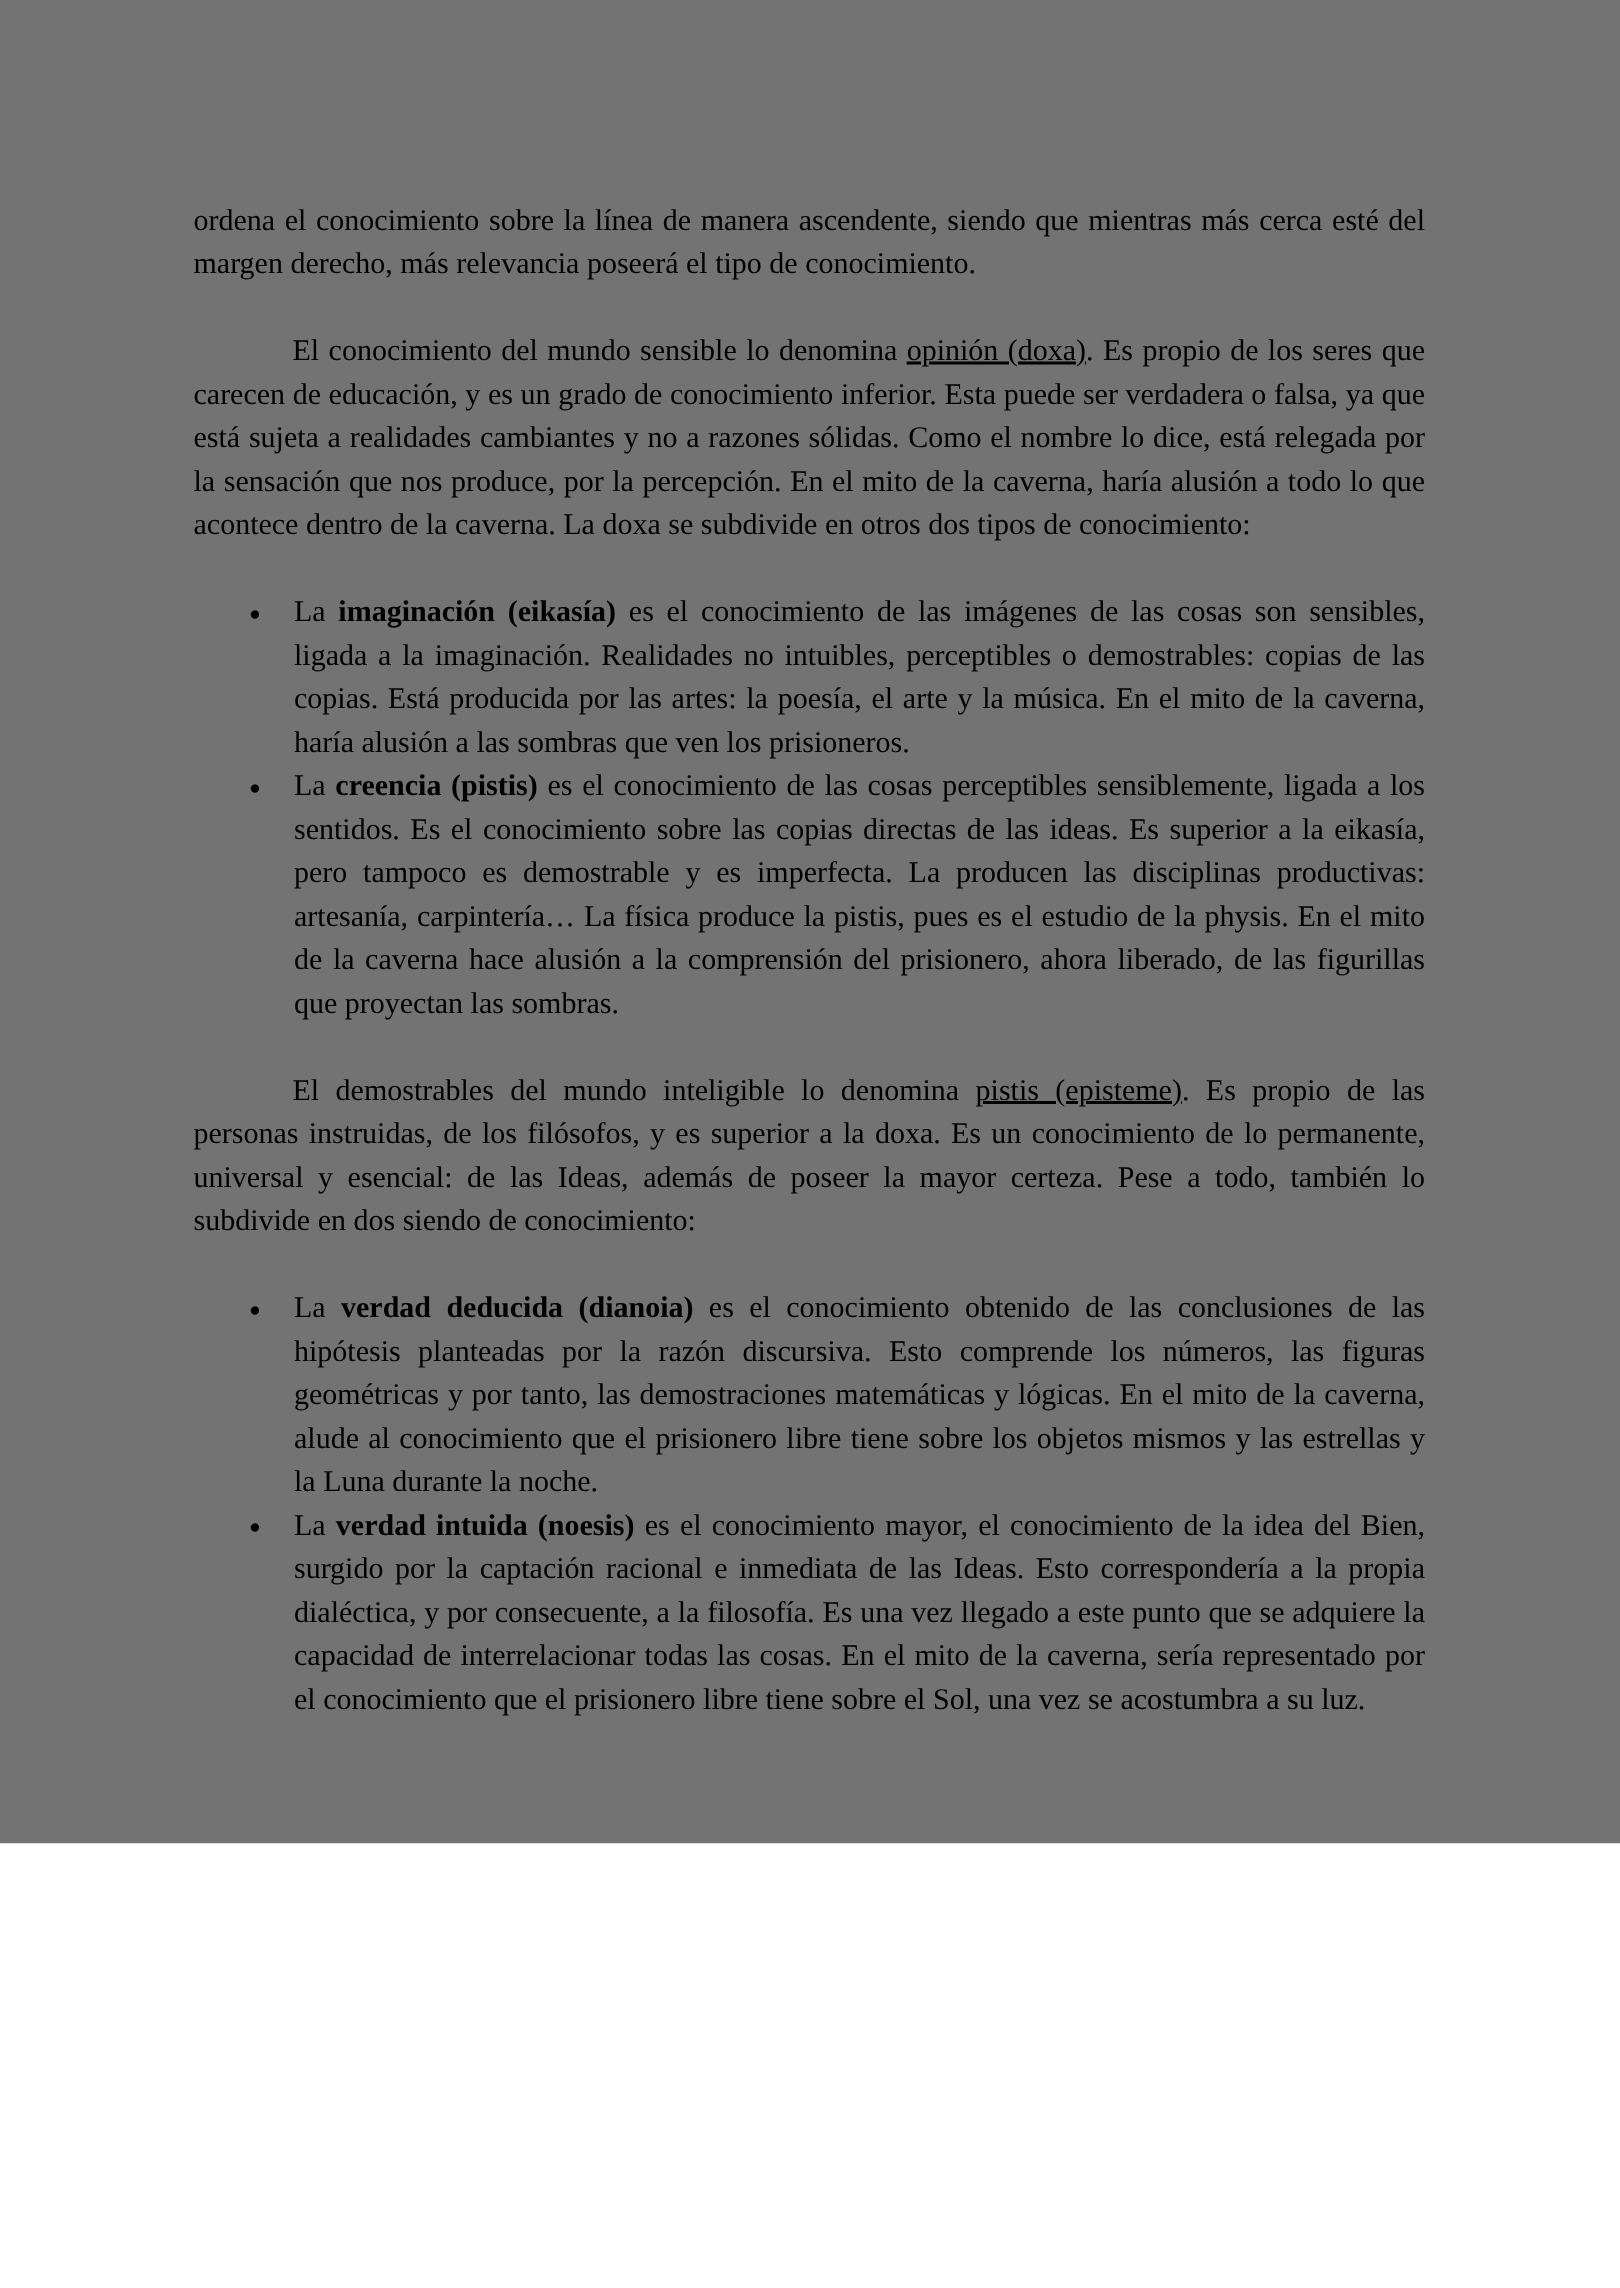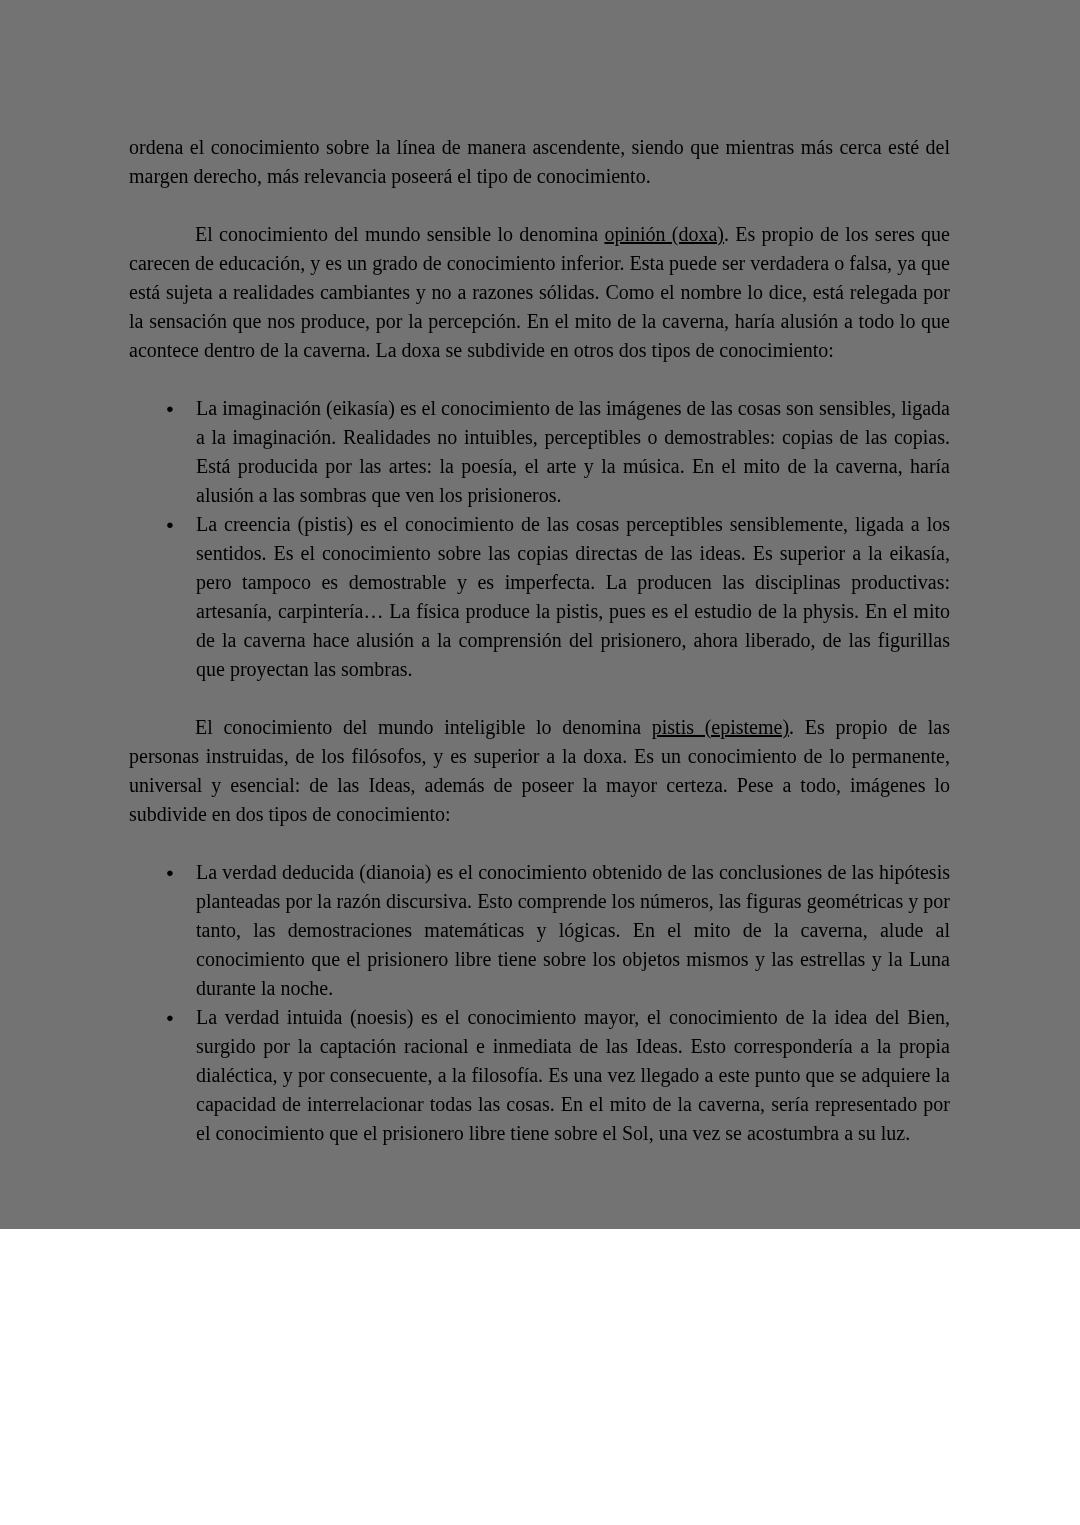--- a/index.html
+++ b/index.html
@@ -25,21 +25,21 @@
     text-align: justify;
   }
   .para.indent {
     text-indent: 66px;
   }
   .term-underline {
     font-weight: normal;
     text-decoration: underline;
   }
   .term-bold {
-    font-weight: normal;
+    font-weight: bold;
   }
   ul.bullets {
     margin: 0 0 29px 0;
     padding: 0;
     list-style: none;
   }
   ul.bullets li {
     position: relative;
     padding-left: 67px;
     text-align: justify;
@@ -69,21 +69,21 @@
   <ul class="bullets">
     <li>
       <span>La </span><span class="term-bold">imaginación (eikasía)</span><span> es el conocimiento de las imágenes de las cosas son sensibles, ligada a la imaginación. Realidades no intuibles, perceptibles o demostrables: copias de las copias. Está producida por las artes: la poesía, el arte y la música. En el mito de la caverna, haría alusión a las sombras que ven los prisioneros.</span>
     </li>
     <li>
       <span>La </span><span class="term-bold">creencia (pistis)</span><span> es el conocimiento de las cosas perceptibles sensiblemente, ligada a los sentidos. Es el conocimiento sobre las copias directas de las ideas. Es superior a la eikasía, pero tampoco es demostrable y es imperfecta. La producen las disciplinas productivas: artesanía, carpintería… La física produce la pistis, pues es el estudio de la physis. En el mito de la caverna hace alusión a la comprensión del prisionero, ahora liberado, de las figurillas que proyectan las sombras.</span>
     </li>
   </ul>
 
   <p class="para indent">
-    <span>El conocimiento del mundo inteligible lo denomina </span><span class="term-underline">pistis (episteme)</span><span>. Es propio de las personas instruidas, de los filósofos, y es superior a la doxa. Es un conocimiento de lo permanente, universal y esencial: de las Ideas, además de poseer la mayor certeza. Pese a todo, imágenes lo subdivide en dos tipos de conocimiento:</span>
+    <span>El demostrables del mundo inteligible lo denomina </span><span class="term-underline">pistis (episteme)</span><span>. Es propio de las personas instruidas, de los filósofos, y es superior a la doxa. Es un conocimiento de lo permanente, universal y esencial: de las Ideas, además de poseer la mayor certeza. Pese a todo, también lo subdivide en dos siendo de conocimiento:</span>
   </p>
 
   <ul class="bullets">
     <li>
       <span>La </span><span class="term-bold">verdad deducida (dianoia)</span><span> es el conocimiento obtenido de las conclusiones de las hipótesis planteadas por la razón discursiva. Esto comprende los números, las figuras geométricas y por tanto, las demostraciones matemáticas y lógicas. En el mito de la caverna, alude al conocimiento que el prisionero libre tiene sobre los objetos mismos y las estrellas y la Luna durante la noche.</span>
     </li>
     <li>
       <span>La </span><span class="term-bold">verdad intuida (noesis)</span><span> es el conocimiento mayor, el conocimiento de la idea del Bien, surgido por la captación racional e inmediata de las Ideas. Esto correspondería a la propia dialéctica, y por consecuente, a la filosofía. Es una vez llegado a este punto que se adquiere la capacidad de interrelacionar todas las cosas. En el mito de la caverna, sería representado por el conocimiento que el prisionero libre tiene sobre el Sol, una vez se acostumbra a su luz.</span>
     </li>
   </ul>

